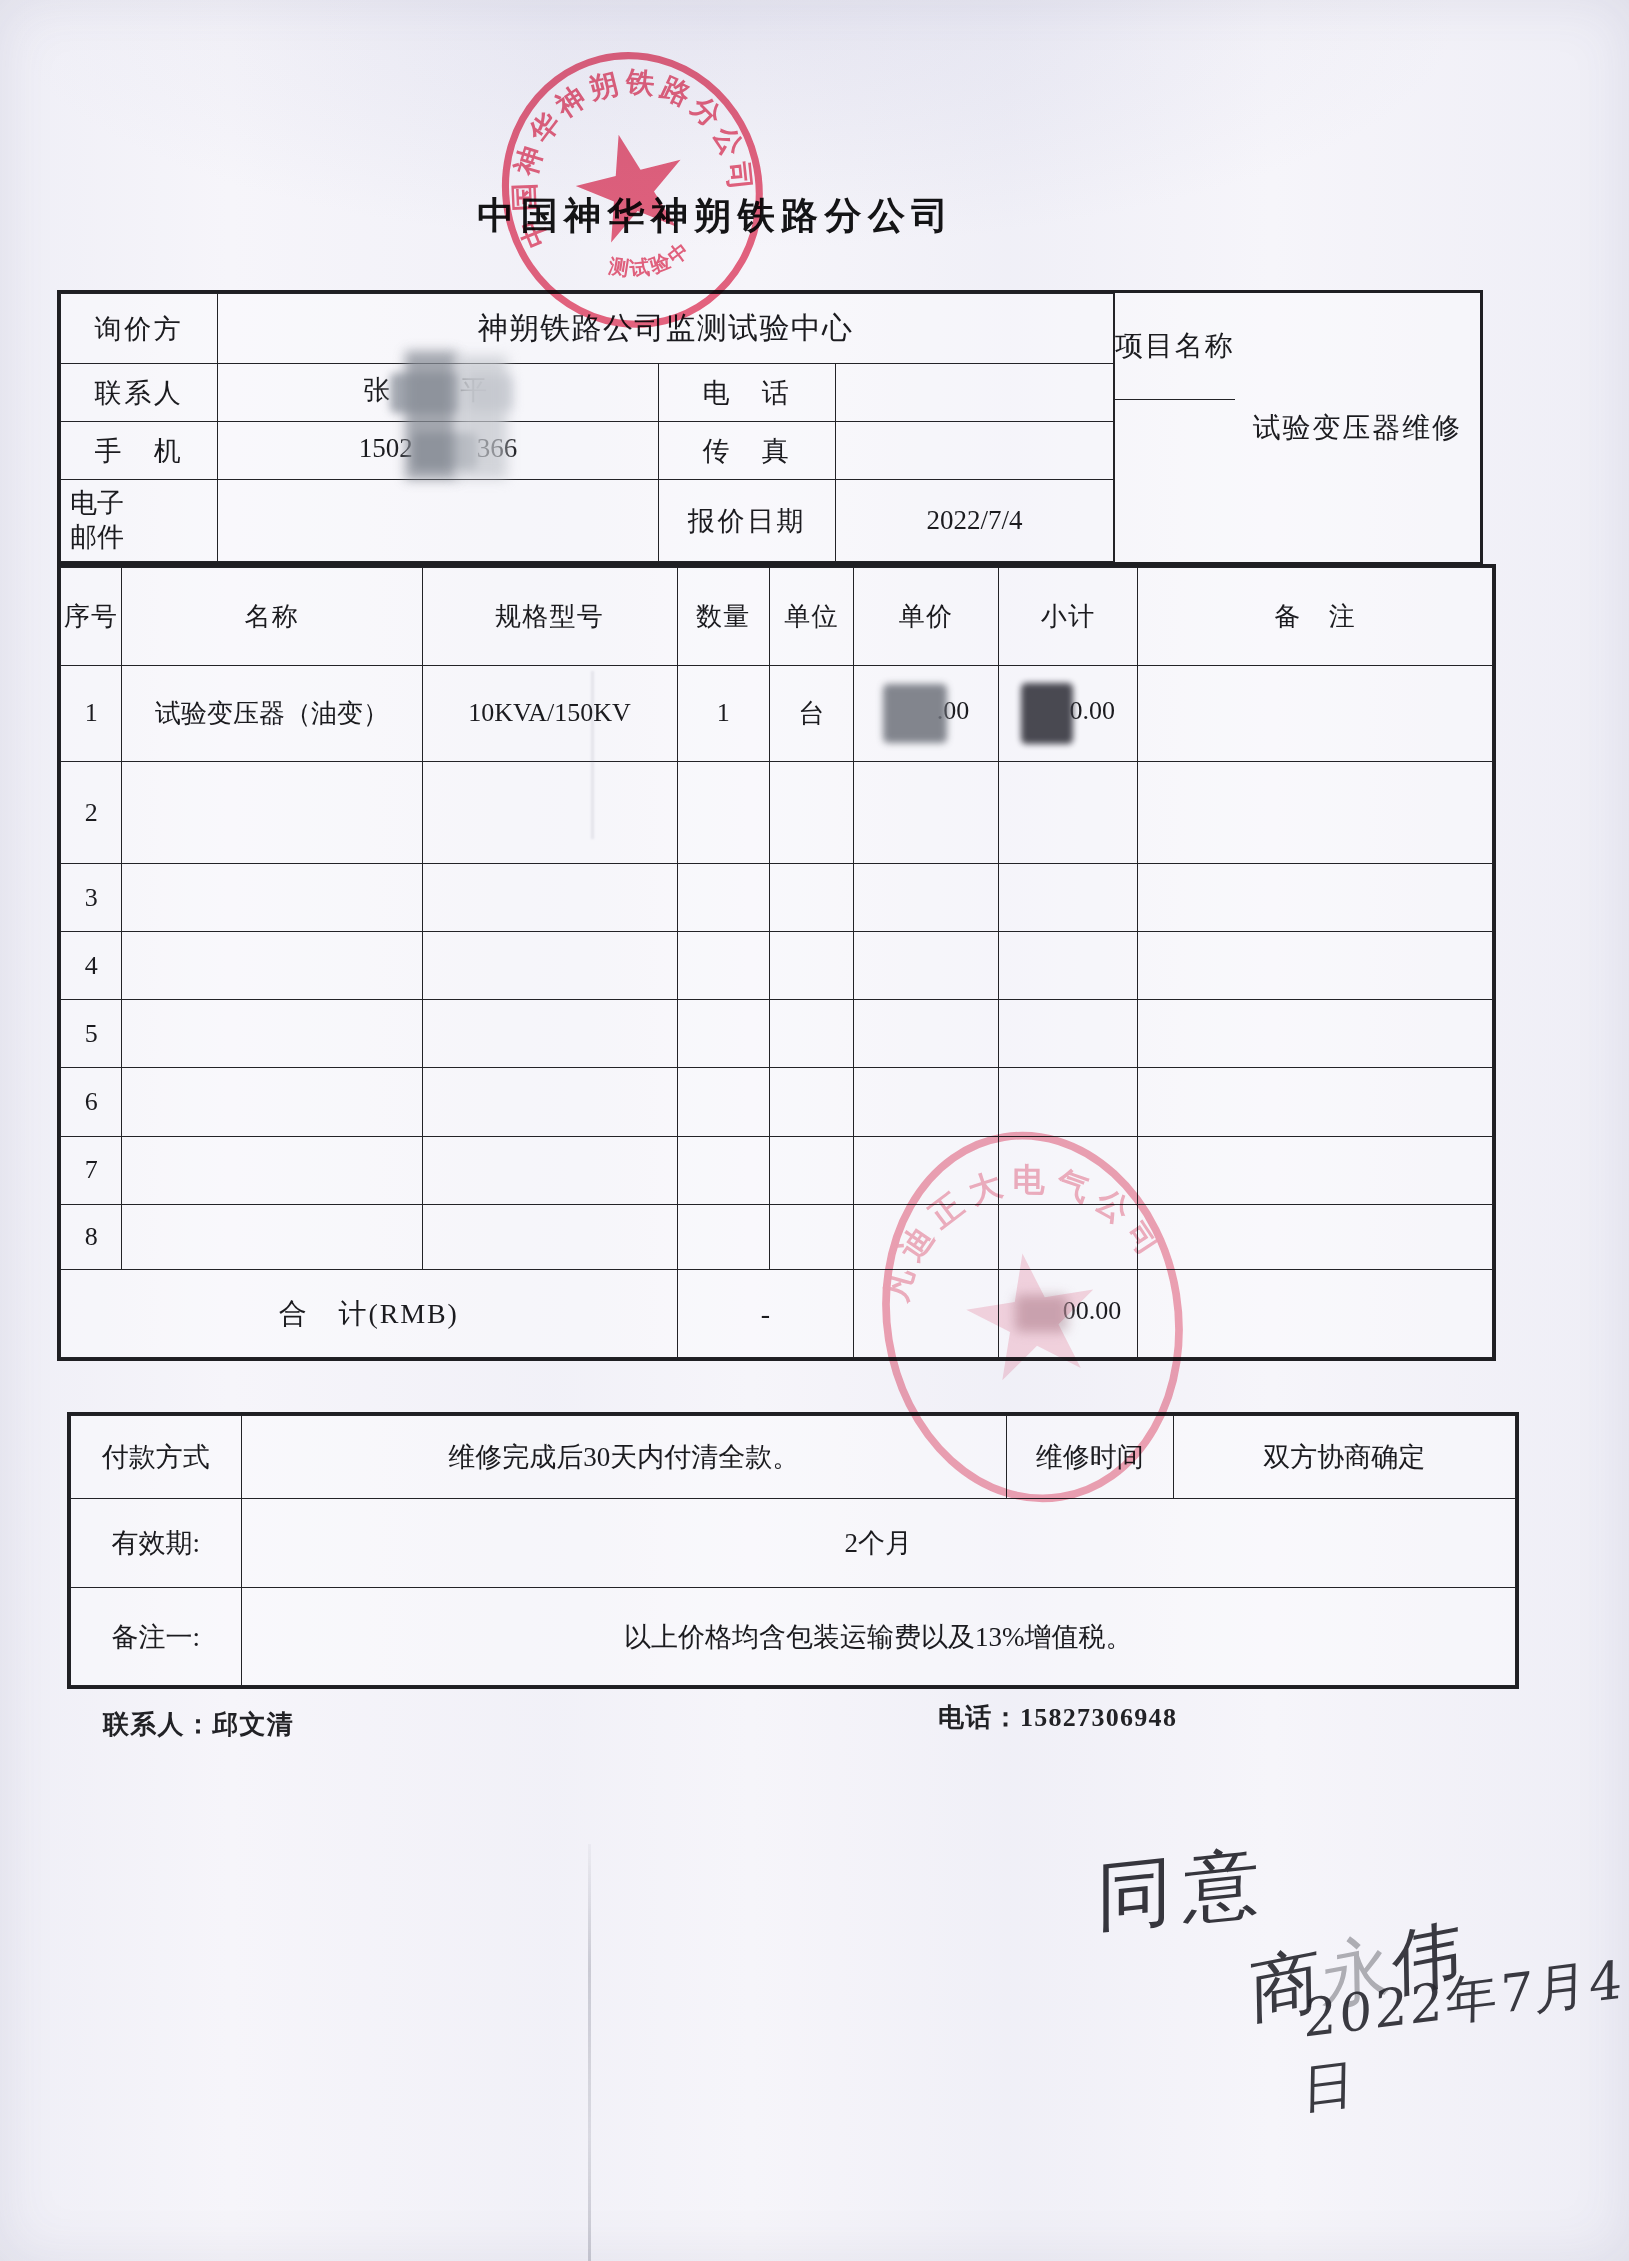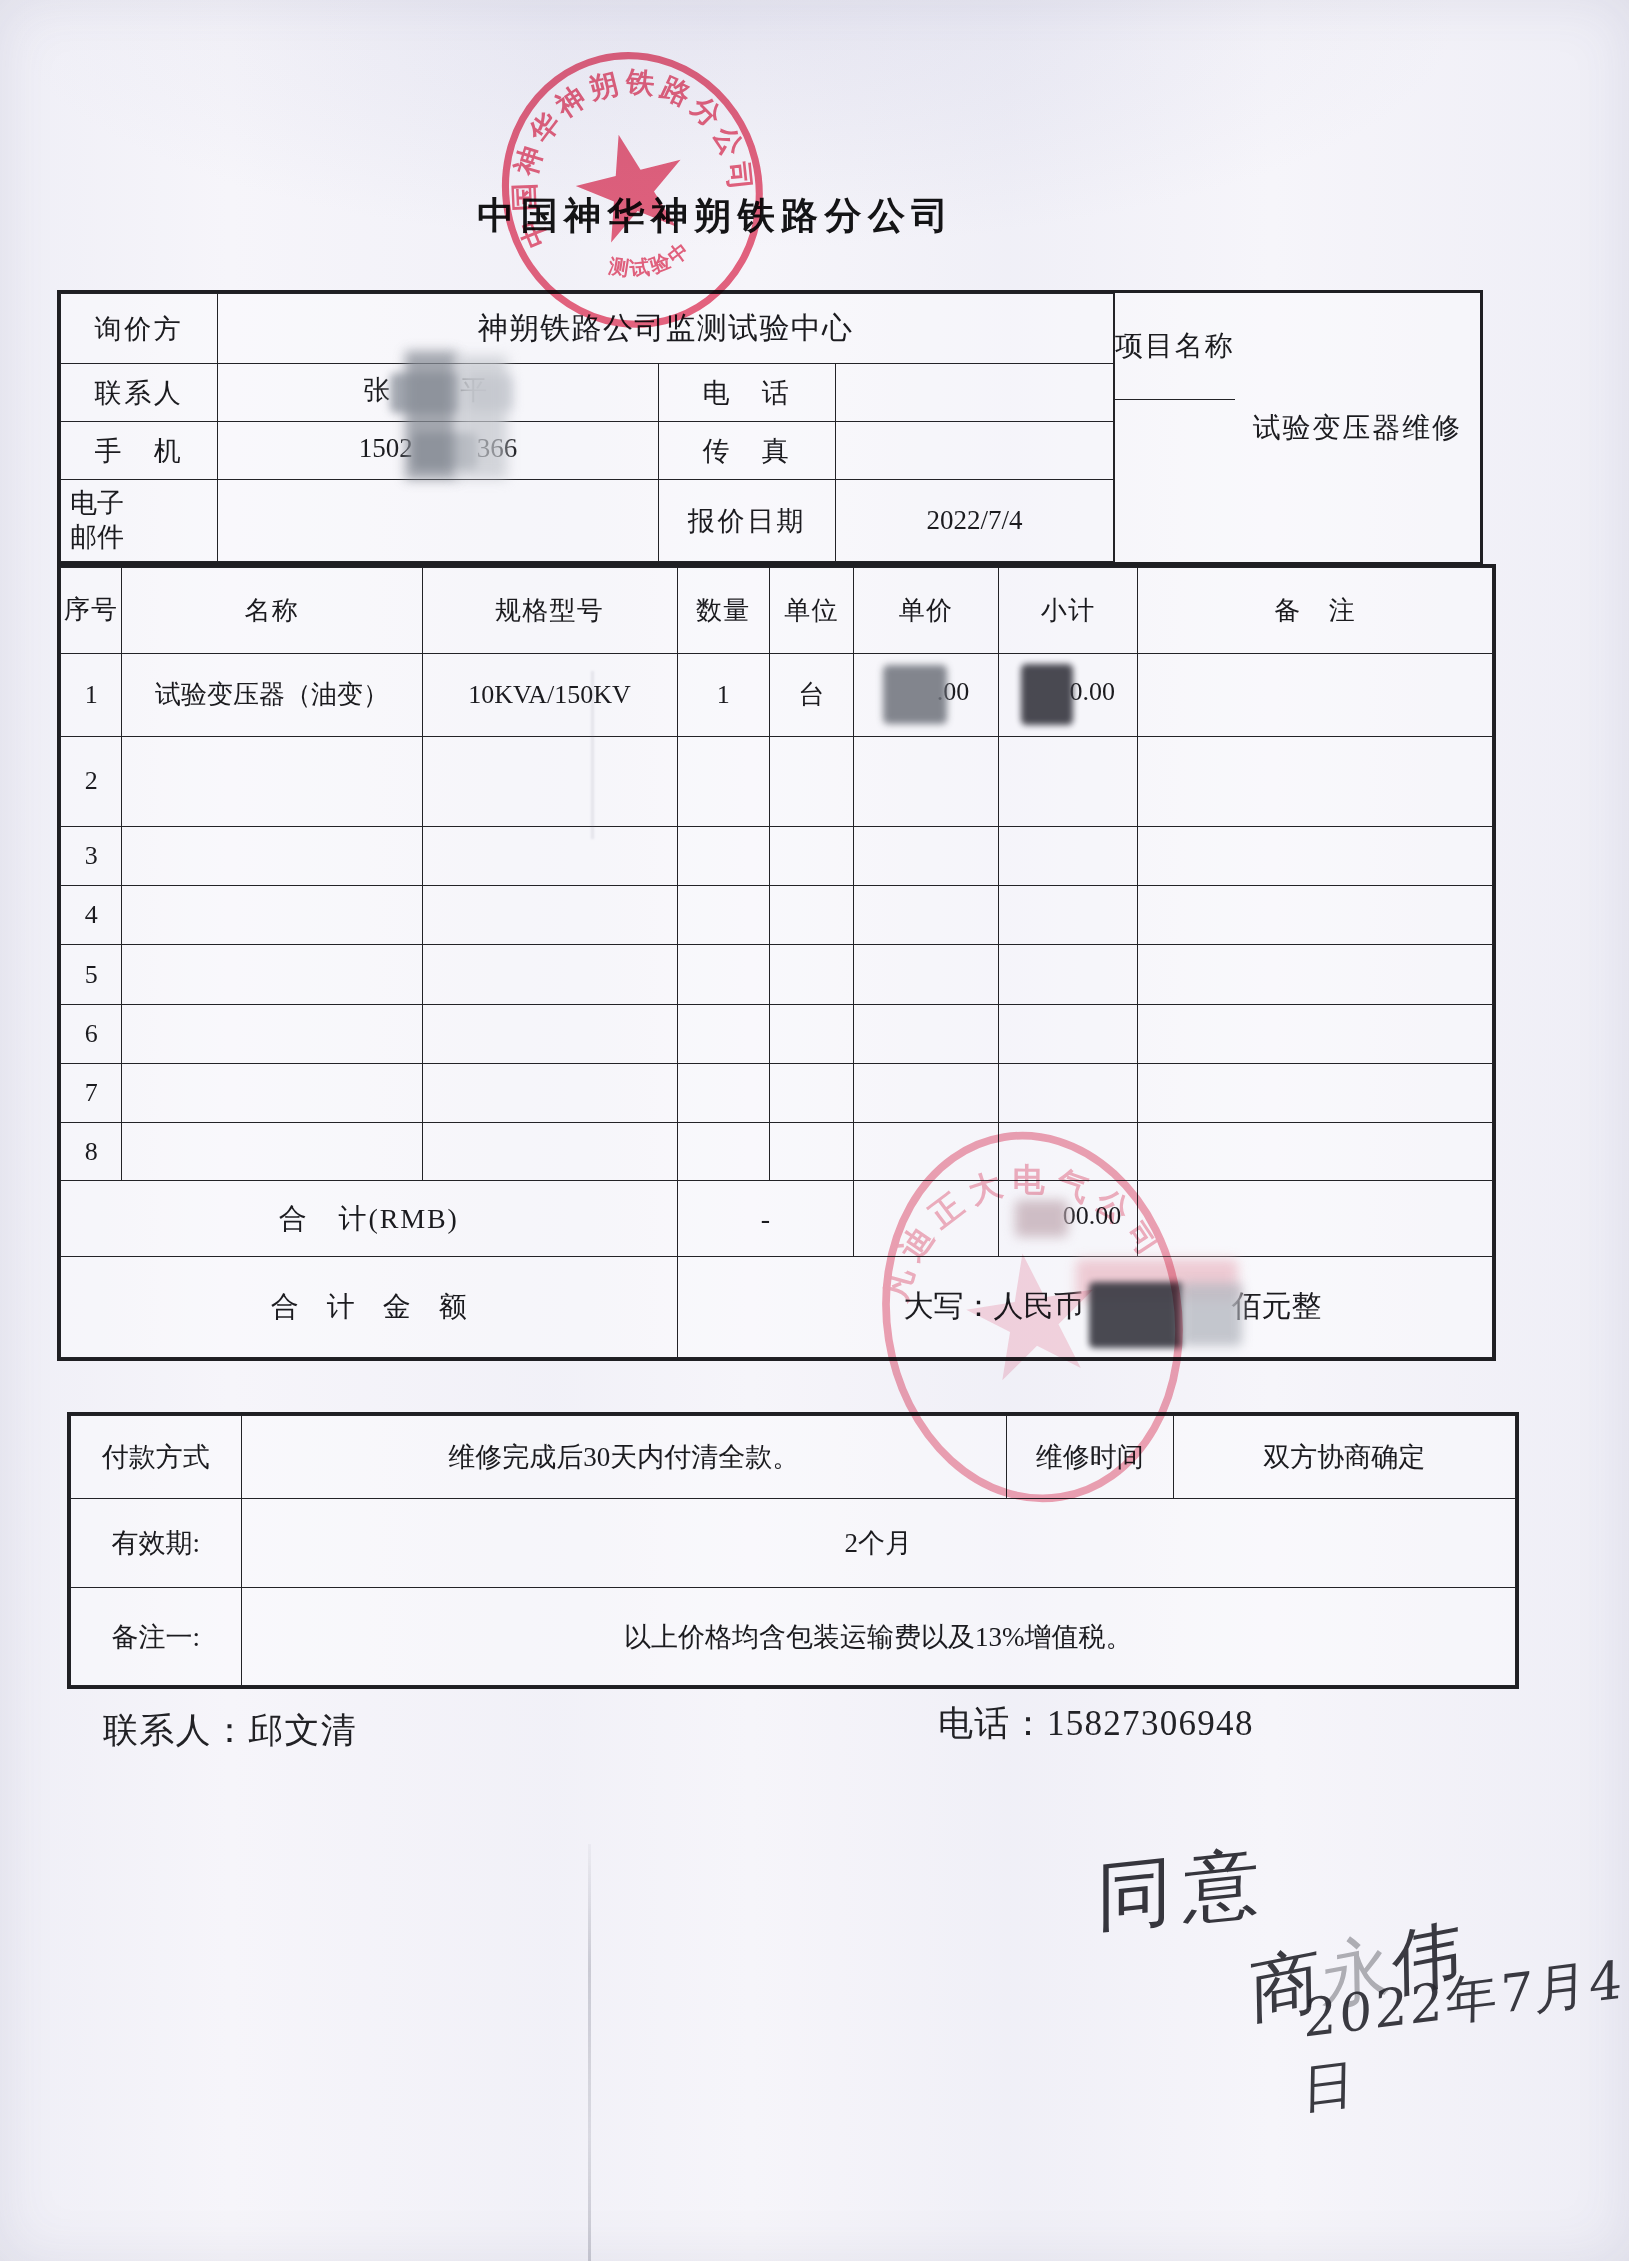--- a/index.html
+++ b/index.html
@@ -40,21 +40,21 @@
   .hdr-right .top{height:106px;border-bottom:1.9px solid #232327;}
   .hdr-right .bottom{flex:1;}
   
   .items-wrap{top:564px;left:57px;width:1433px;height:791px;}
   .items-wrap td{font-size:26px;}
   .items-wrap td.hd{font-size:26px;letter-spacing:1.3px;}
   
   .terms-wrap{top:1412px;left:67px;width:1446px;height:271px;}
   .terms-wrap td{font-size:27px;}
   
-  .foot{font-size:35px;letter-spacing:1.3px;color:#222226;}
+  .foot{font-size:26px;letter-spacing:1.3px;color:#222226;font-weight:bold;}
   
   .rb{display:inline-block;vertical-align:middle;border-radius:5.2px;}
   .blur-dark{background:#3c3c45;filter:blur(3.2px);opacity:.93;}
   .blur-mid{background:#6e727b;filter:blur(3.9px);opacity:.85;}
   .blur-gray{background:#9096a0;filter:blur(4.5px);opacity:.8;}
   .blur-light{background:#c6c9d1;filter:blur(5.2px);opacity:.8;}
   .blur-pink{background:#ecc3cd;filter:blur(5.8px);opacity:.85;}
   .faint{opacity:.5;}
   .amt-redact{display:inline-block;position:relative;width:148px;height:39px;vertical-align:middle;}
   .amt-redact i{position:absolute;border-radius:5.2px;display:block;}
@@ -237,26 +237,20 @@
       </tr>
       <tr style="height:76px">
         <td colspan="3" style="font-size:28px;letter-spacing:1.9px">合　计(RMB)</td>
         <td colspan="2" style="font-size:28px">-</td>
         <td></td>
         <td>
           <span class="rb blur-pink" style="width:53px;height:37px;background:#c8b4bc;margin-right:-5.2px"></span><span>00.00</span>
         </td>
         <td></td>
       </tr>
-      <tr style="height:100px">
-        <td colspan="3" style="font-size:28px">合　计　金　额</td>
-        <td colspan="5" class="left" style="padding-left:226px;font-size:30px">
-          <span>大写：人民币</span><span class="amt-redact"><i class="blur-pink" style="left:-7.7px;top:-30px;width:162px;height:41px"></i><i class="blur-dark" style="left:5.2px;top:-7.7px;width:94px;height:66px"></i><i class="blur-light" style="left:97px;top:-6.4px;width:61px;height:63px;background:#b7bac2"></i></span><span>佰元整</span>
-        </td>
-      </tr>
     </tbody>
       </table>
   </div>
 
   <div class="abs sheet terms-wrap">
     <table>
       <colgroup>
           <col style="width:170px">
           <col style="width:762px">
           <col style="width:166px">

